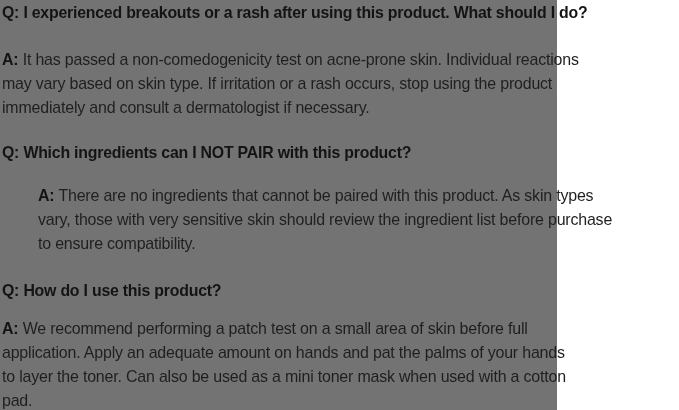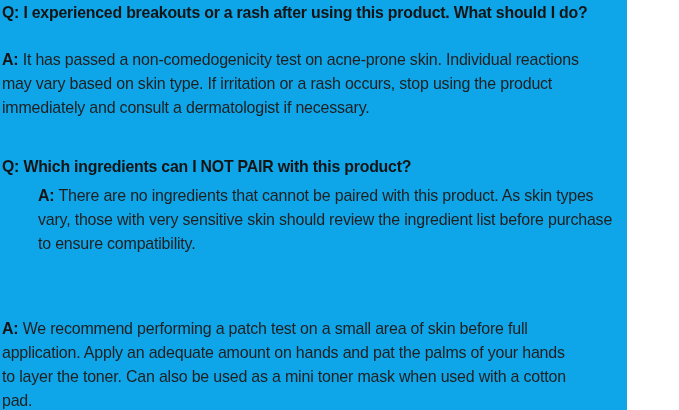--- a/index.html
+++ b/index.html
@@ -12,23 +12,23 @@
     width: 679px;
     height: 410px;
     overflow: hidden;
     font-family: "Liberation Sans", "DejaVu Sans", sans-serif;
     color: #1a1a1a;
     -webkit-font-smoothing: antialiased;
   }
 
   #faq-page {
     position: relative;
-    width: 627px;
+    width: 557px;
     height: 410px;
-    background: #0ea5e9;
+    background: #737373;
     box-sizing: border-box;
     padding: 8px;
   }
 
   .qa-block {
     position: absolute;
     left: 2px;
     width: 677px;
   }
 
@@ -69,21 +69,21 @@
     font-weight: bold;
   }
 
   .emph {
     font-weight: bold;
   }
 
   
   #block-q1 { top: 1px; }
   #block-a1 { top: 48px; }
-  #block-q2 { top: 141px; margin-top: 14px; }
+  #block-q2 { top: 141px; }
   #block-a2 { top: 184px; margin-left: 36px; }
   #block-q3 { top: 279px; }
   #block-a3 { top: 317px; }
 </style>
 </head>
 <body>
 
 <div id="faq-page">
 
   <div class="qa-block" id="block-q1">
@@ -103,20 +103,23 @@
   </div>
 
   <div class="qa-block" id="block-a2">
     <p class="answer">
       <span class="line"><span class="lead">A:</span><span> There are no ingredients that cannot be paired with this product. As skin types</span></span>
       <span class="line">vary, those with very sensitive skin should review the ingredient list before purchase</span>
       <span class="line">to ensure compatibility.</span>
     </p>
   </div>
 
+  <div class="qa-block" id="block-q3">
+    <p class="question"><span class="q-lead">Q:</span><span> How do I use this product?</span></p>
+  </div>
 
   <div class="qa-block" id="block-a3">
     <p class="answer">
       <span class="line"><span class="lead">A:</span><span> We recommend performing a patch test on a small area of skin before full</span></span>
       <span class="line">application. Apply an adequate amount on hands and pat the palms of your hands</span>
       <span class="line">to layer the toner. Can also be used as a mini toner mask when used with a cotton</span>
       <span class="line">pad.</span>
     </p>
   </div>
 

